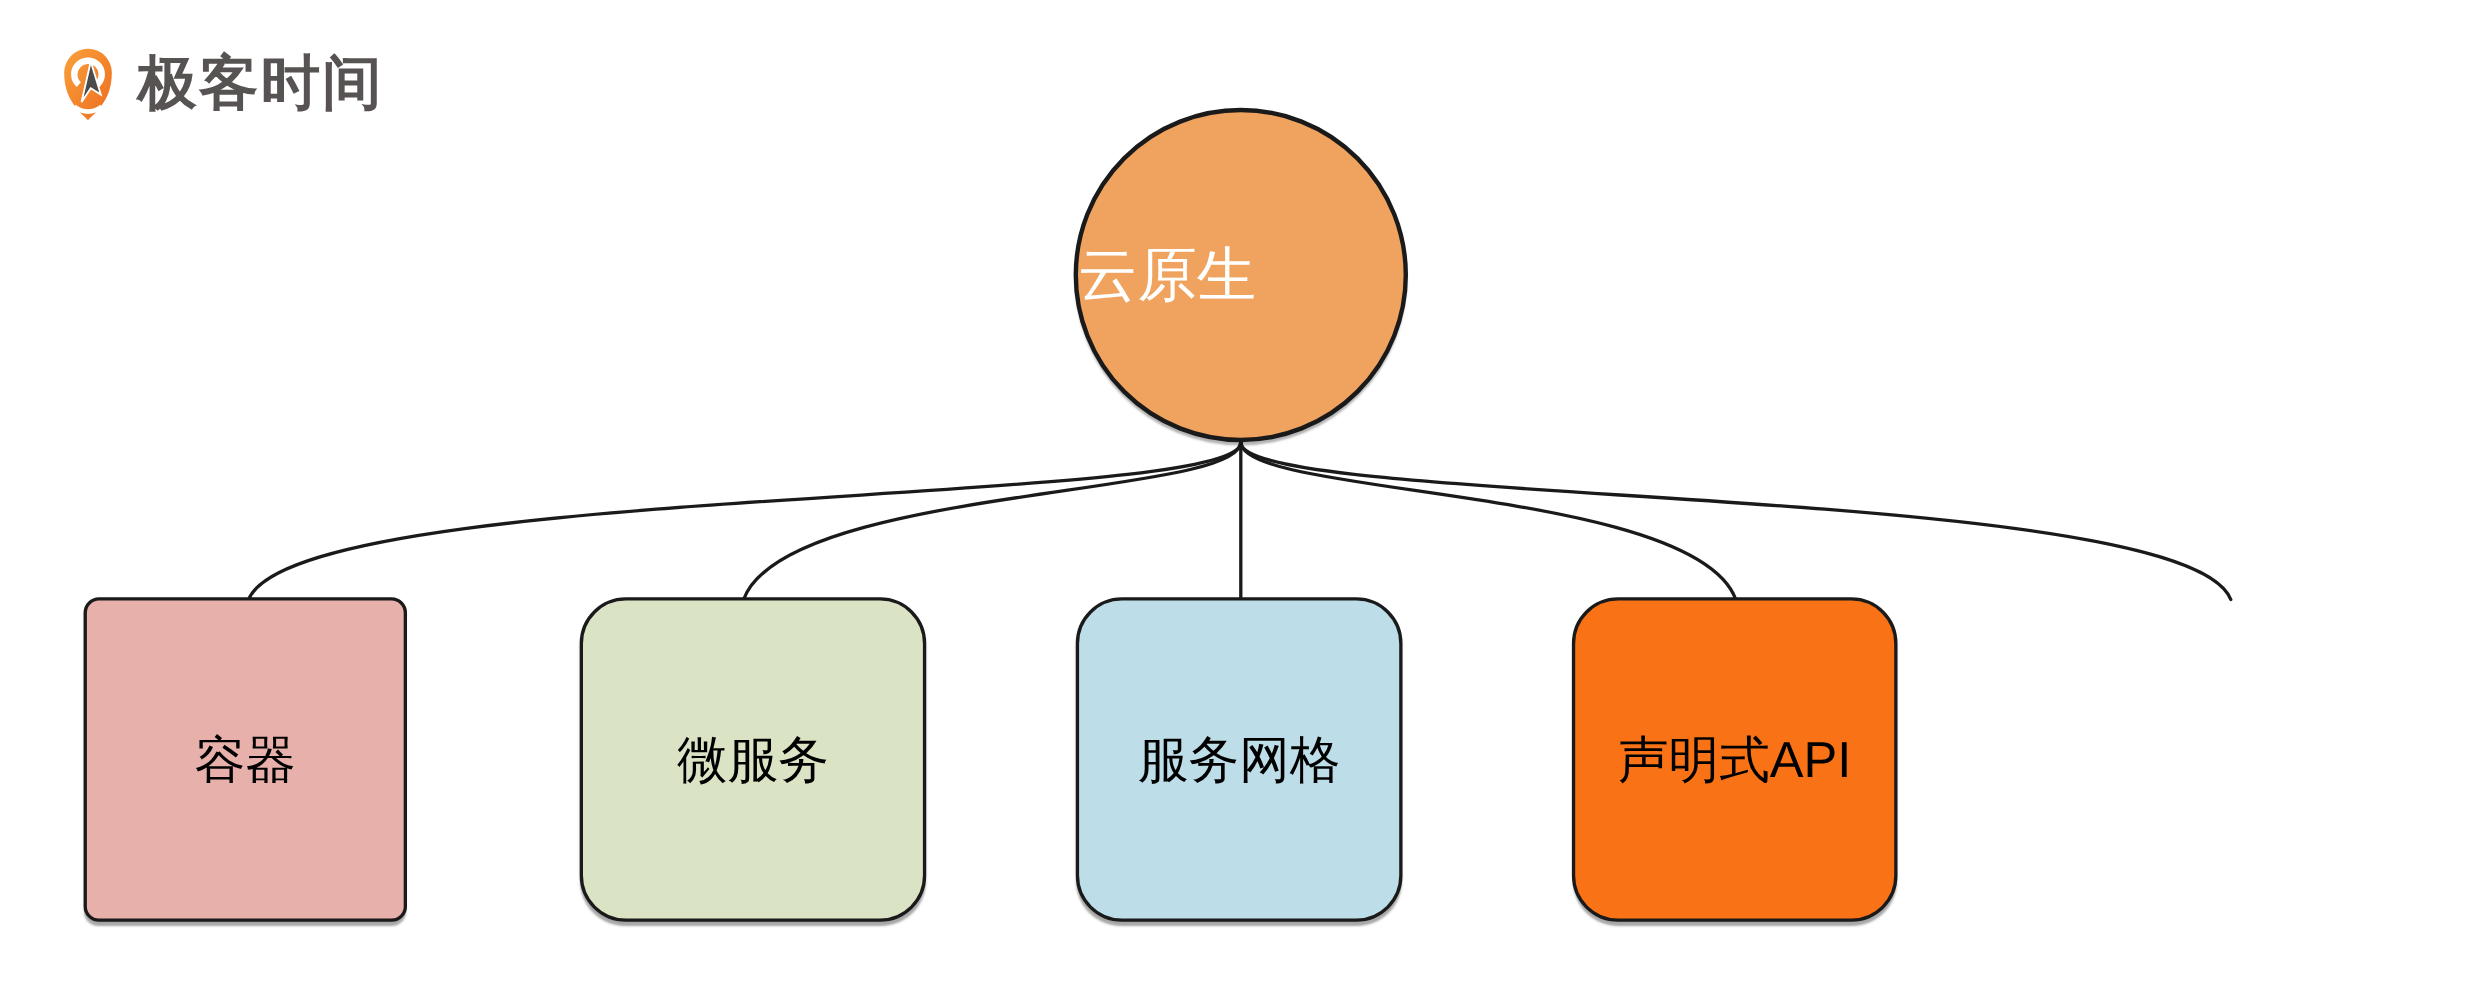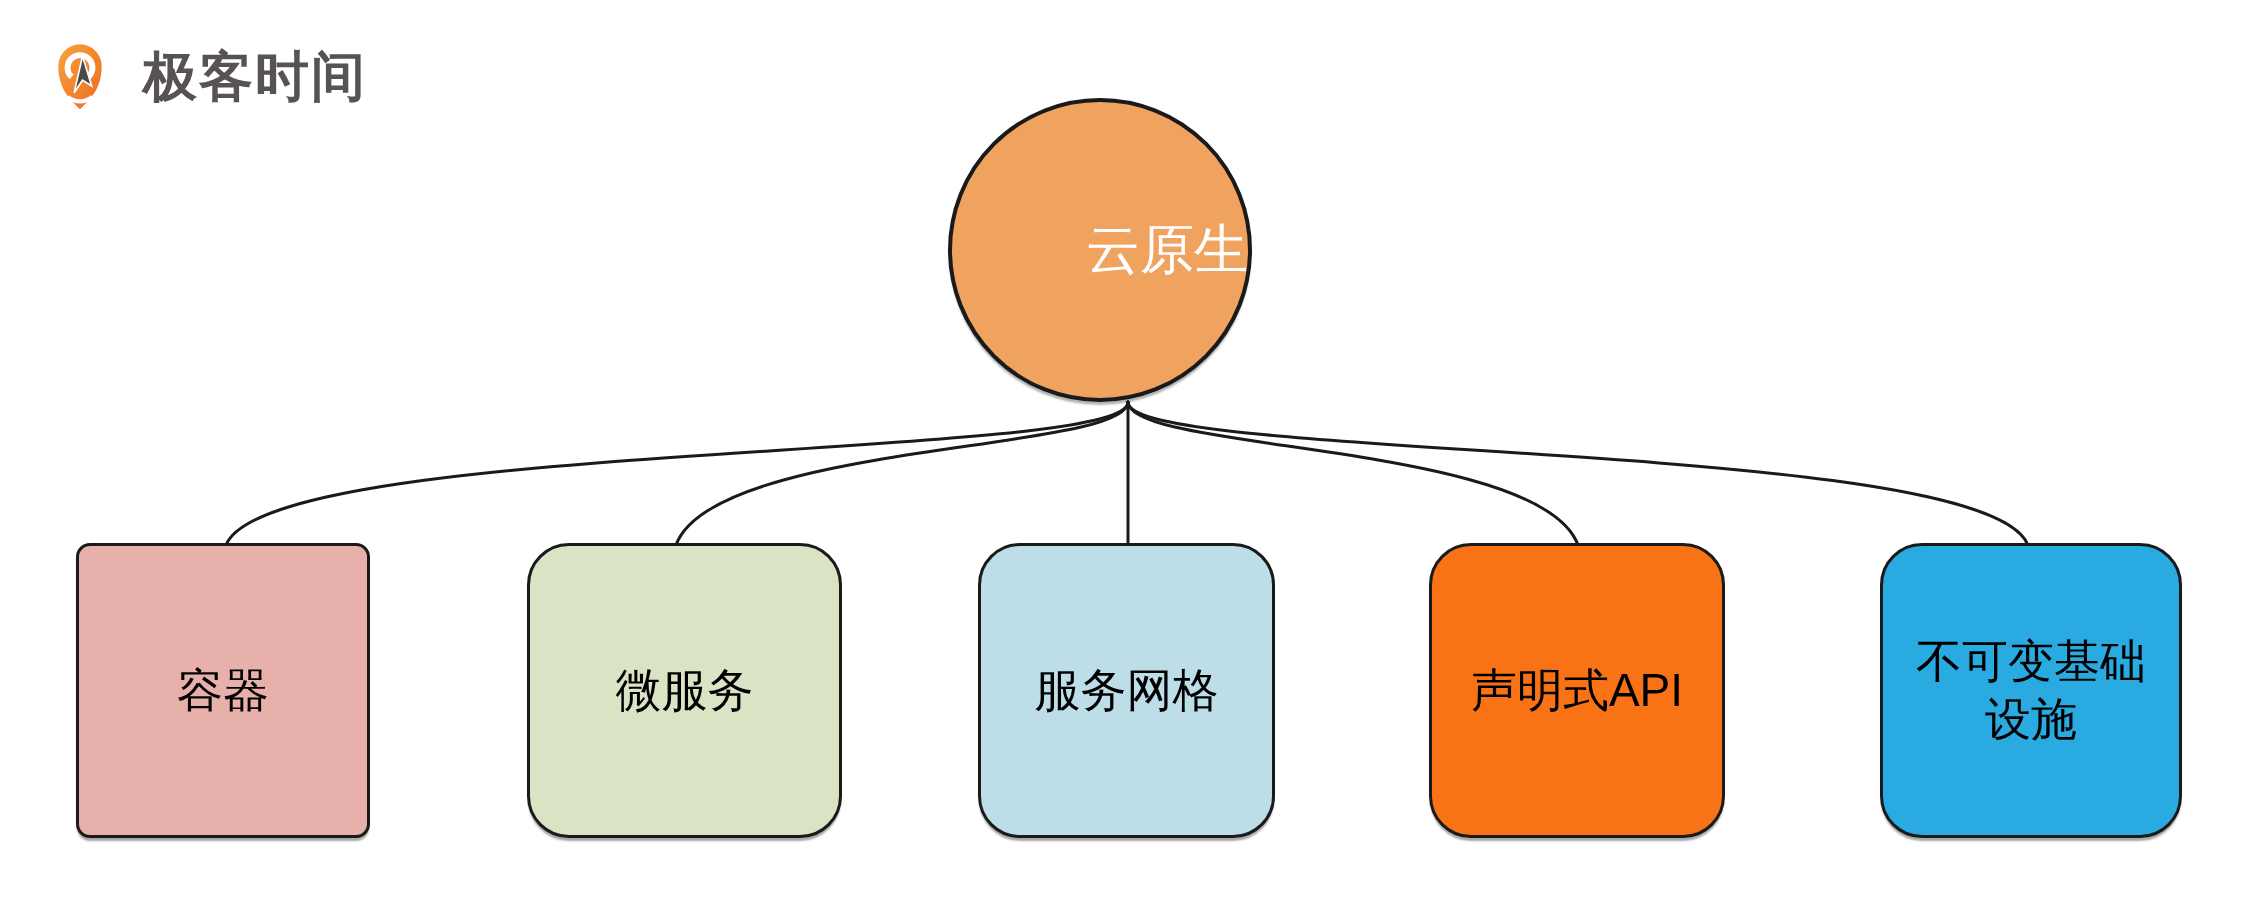--- a/index.html
+++ b/index.html
@@ -6,43 +6,43 @@
   .stage{
     position:relative;
     width:2248px;height:911px;
     background:#ffffff;
     font-family:"Liberation Sans","DejaVu Sans",sans-serif;
     overflow:hidden;
   }
   
   .logo{
     position:absolute;left:55px;top:40px;height:72px;
-    display:flex;align-items:center;gap:38px;
+    display:flex;align-items:center;gap:20px;
   }
   .logo-icon{width:50px;height:70px;display:block;}
   .brand-name{
     font-size:54px;font-weight:bold;color:#575352;
     letter-spacing:2px;line-height:1;white-space:nowrap;
   }
   
   .connectors{position:absolute;left:0;top:0;width:2248px;height:911px;}
   .connectors path{fill:none;stroke:#1a1a1a;stroke-width:3;stroke-linecap:round;}
   
   .node{
     position:absolute;box-sizing:border-box;
     border:3px solid #1a1a1a;border-radius:42px;
     display:flex;align-items:center;justify-content:center;
     text-align:center;color:#000;font-size:46px;line-height:1.25;
     box-shadow:0 4px 2px -1px rgba(0,0,0,0.35);
   }
   .root-node{
     position:absolute;box-sizing:border-box;
-    left:948px;top:98px;width:304px;height:304px;
+    left:976px;top:98px;width:304px;height:304px;
     border:4px solid #1a1a1a;border-radius:50%;
-    display:flex;align-items:center;justify-content:flex-end;
+    display:flex;align-items:center;justify-content:flex-start;
     color:#ffffff;font-size:54px;
     box-shadow:0 4px 2px -1px rgba(0,0,0,0.30);
   }
   .node-1{left:76px;  top:543px;width:294px;height:295px;}
   .node-2{left:527px; top:543px;width:315px;height:295px;}
   .node-3{left:978px; top:543px;width:297px;height:295px;}
   .node-4{left:1429px;top:543px;width:296px;height:295px;}
   .node-5{left:1880px;top:543px;width:302px;height:295px;}
   .node-5 .node-label{display:inline-block;max-width:250px;}
   .node-label{display:inline-block;}
@@ -89,17 +89,14 @@
   </div>
 
   <div class="node node-3" style="background: rgb(189, 222, 233); align-items: center;">
     <span class="node-label">服务网格</span>
   </div>
 
   <div class="node node-4" style="background: #f97316;">
     <span class="node-label">声明式API</span>
   </div>
 
-  <div class="node node-5" style="background: rgb(41, 171, 226);">
-    <span class="node-label">不可变基础设施</span>
-  </div>
 
 </div>
 
 </body></html>

